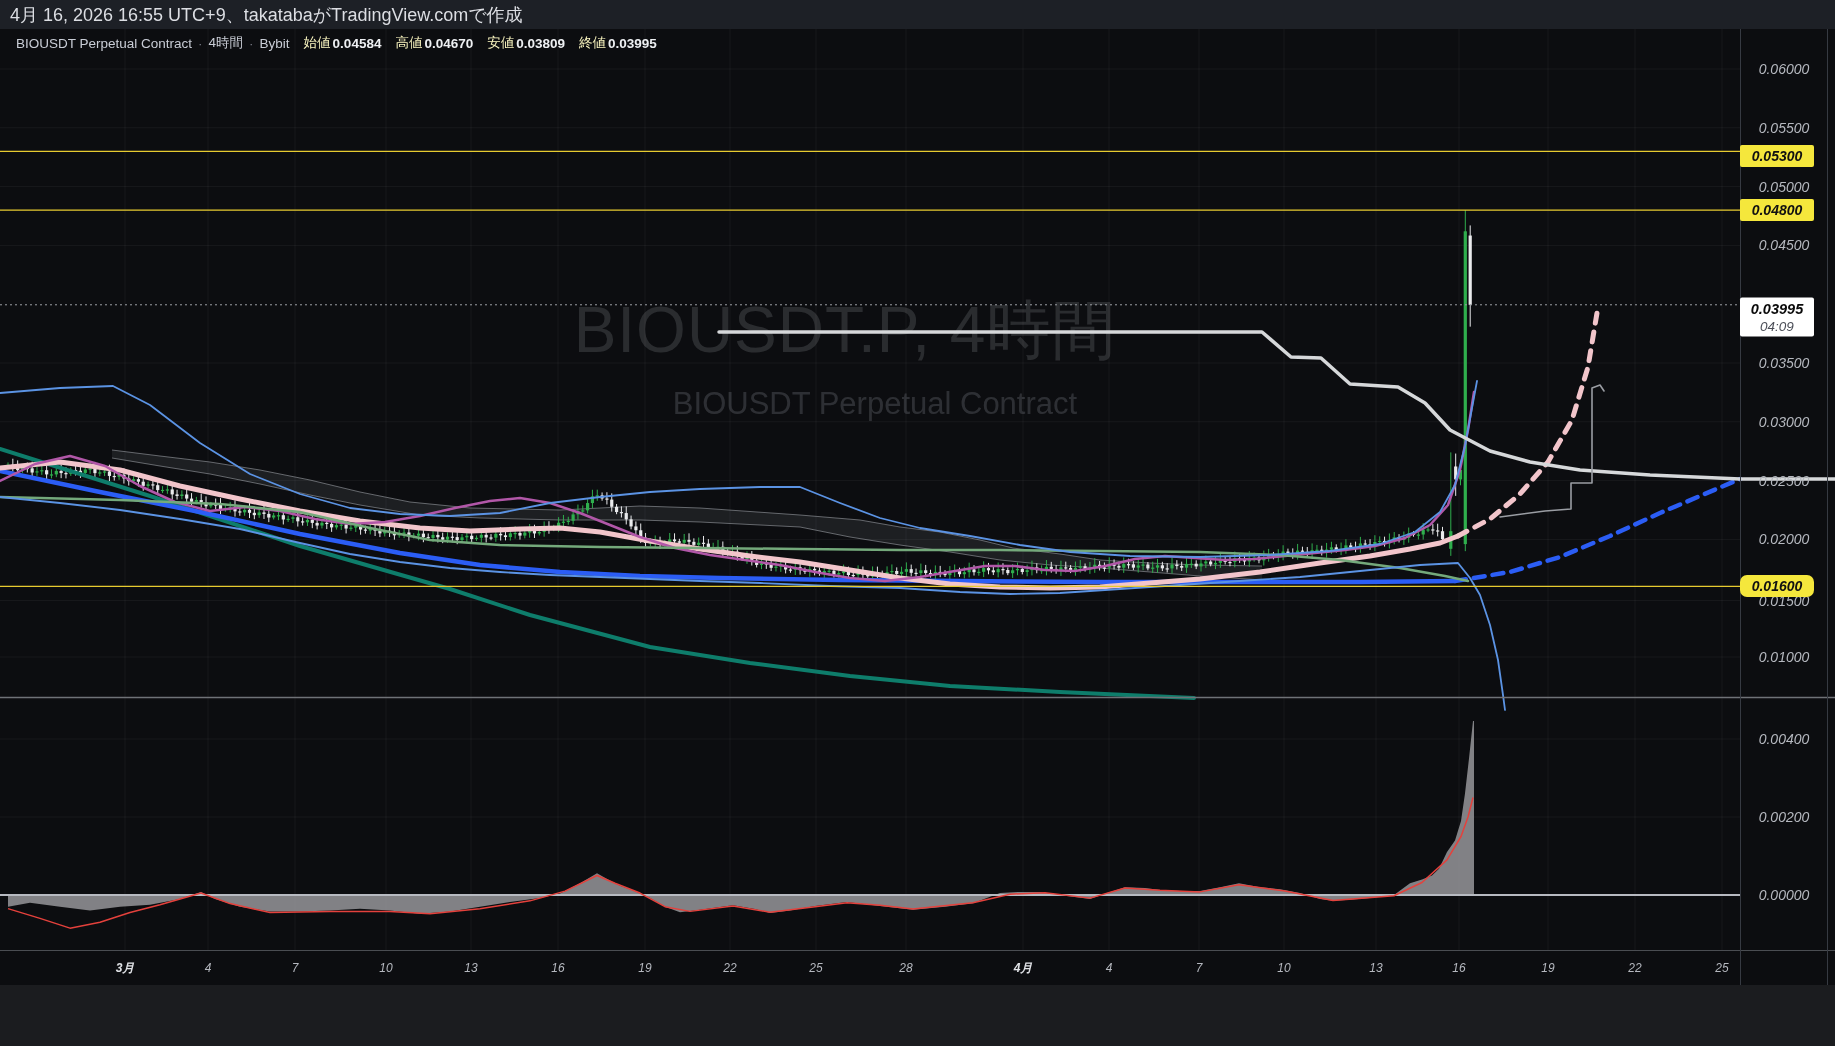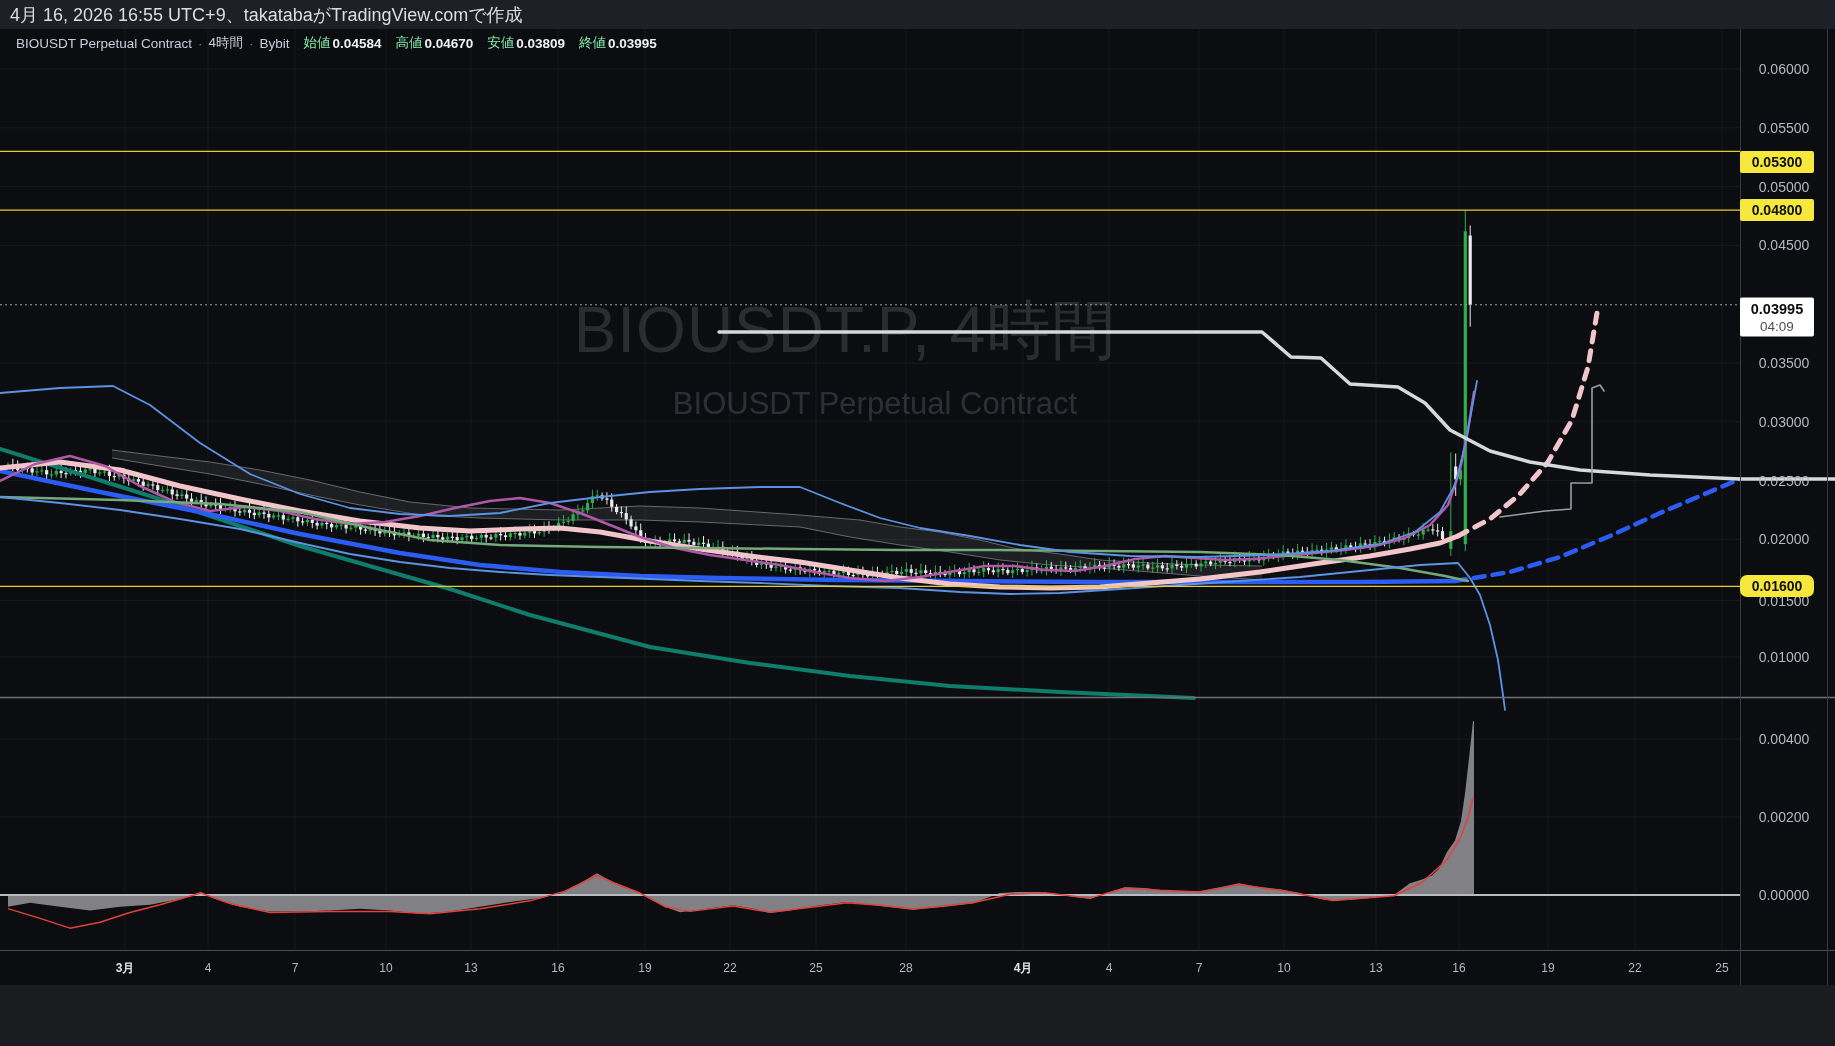--- a/index.html
+++ b/index.html
@@ -3,29 +3,29 @@
 <meta charset="utf-8">
 <style>
   html,body{margin:0;padding:0;background:#000;}
   #app{position:relative;width:1835px;height:1046px;background:#0c0d10;overflow:hidden;
        font-family:"Liberation Sans","DejaVu Sans",sans-serif;}
   #topbar{position:absolute;left:0;top:0;width:1835px;height:29px;background:#1d2026;
           color:#dcdee3;font-size:18px;display:flex;align-items:center;padding-left:10px;box-sizing:border-box;}
   #header{position:absolute;left:16px;top:34px;height:18px;color:#c9cdd6;font-size:13.5px;
           display:flex;align-items:center;white-space:nowrap;z-index:5;}
   #header .sep{color:#787b86;margin:0 6px;}
-  #header .olabel{color:#86efac;margin-left:14px;}
+  #header .olabel{color:#fef9c3;margin-left:14px;}
   #header .oval{color:#eef0f3;font-weight:bold;margin-left:2px;}
   #watermark{position:absolute;left:0;top:0;width:1740px;text-align:center;z-index:1;pointer-events:none;}
   #wm-title{position:absolute;left:845px;top:330px;transform:translate(-50%,-50%);
             font-size:64px;font-weight:500;color:rgba(216,220,230,0.15);white-space:nowrap;letter-spacing:1px;}
   #wm-sub{position:absolute;left:875px;top:404px;transform:translate(-50%,-50%);
           font-size:31px;color:rgba(216,220,230,0.17);white-space:nowrap;}
   #chart-svg{position:absolute;left:0;top:0;z-index:2;}
-  #labels{position:absolute;left:0;top:0;width:1835px;height:1046px;z-index:4;pointer-events:none;}
+  #labels{position:absolute;left:0;top:0;width:1835px;height:1046px;z-index:4;pointer-events:none;font-style:italic;}
   .pl{position:absolute;left:1740px;width:88px;text-align:center;color:#b5b8bf;font-size:14px;transform:translateY(-50%);}
   .pl-yellow{position:absolute;left:1740px;width:74px;height:22px;background:#f5e73c;color:#111;
              font-size:14px;font-weight:600;text-align:center;line-height:22px;transform:translateY(-50%);border-radius:2px;}
   .pl-white{position:absolute;left:1740px;width:74px;background:#ffffff;border-radius:2px;
             text-align:center;transform:translateY(-50%);padding:2px 0;}
   .pl-white .p{color:#0a0a0a;font-size:14.5px;font-weight:600;line-height:18px;}
   .pl-white .c{color:#4b4e57;font-size:13.5px;line-height:17px;}
   .tl{position:absolute;top:968px;transform:translate(-50%,-50%);color:#b5b8bf;font-size:12px;}
   .tl.major{color:#e0e2e6;font-weight:600;}
   #footer{position:absolute;left:0;top:985px;width:1835px;height:61px;background:#1b1c1f;z-index:3;}
@@ -735,21 +735,21 @@
       <div class="pl" style="top: 245.4px;">0.04500</div>
       <div class="pl" style="top: 363px;">0.03500</div>
       <div class="pl" style="top: 421.8px;">0.03000</div>
       <div class="pl" style="top: 480.6px;">0.02500</div>
       <div class="pl" style="top: 539.4px;">0.02000</div>
       <div class="pl" style="top: 600.552px;">0.01500</div>
       <div class="pl" style="top: 657px;">0.01000</div>
       <div class="pl" style="top: 739px;">0.00400</div>
       <div class="pl" style="top: 817px;">0.00200</div>
       <div class="pl" style="top: 895px;">0.00000</div>
-      <div class="pl-yellow" style="top: 162px;">0.05300</div>
+      <div class="pl-yellow" style="top: 156px;">0.05300</div>
       <div class="pl-yellow" style="top: 210.12px;">0.04800</div>
       <div class="pl-yellow" style="top: 586.44px; border-radius: 7px;">0.01600</div>
       <div class="pl-white" style="top: 316.788px;">
         <div class="p">0.03995</div>
         <div class="c">04:09</div>
       </div>
       <div class="tl major" style="left: 125px;">3月</div>
       <div class="tl" style="left: 208px;">4</div>
       <div class="tl" style="left: 295px;">7</div>
       <div class="tl" style="left: 386px;">10</div>

